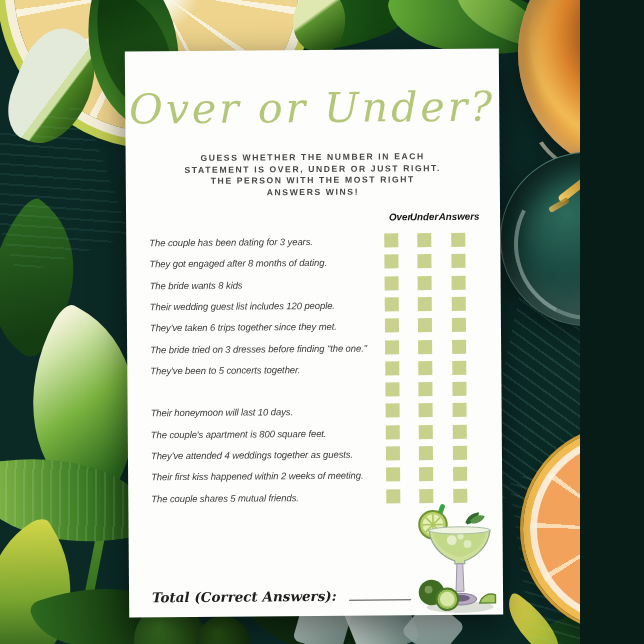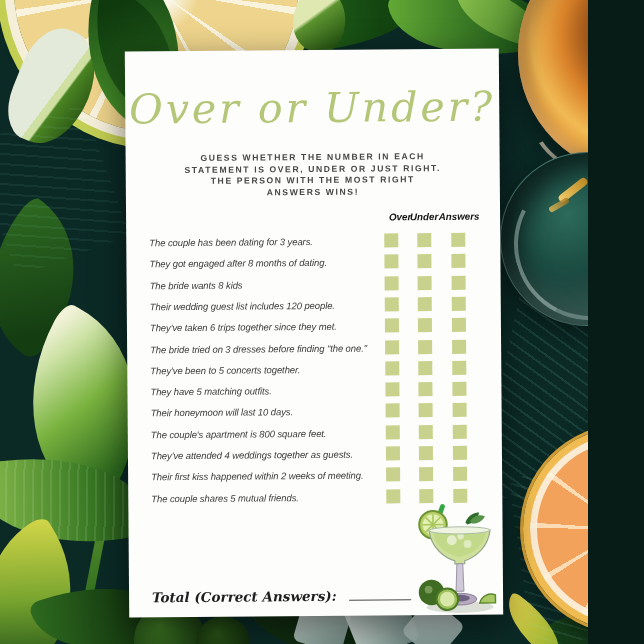--- a/index.html
+++ b/index.html
@@ -3,21 +3,21 @@
 <meta charset="utf-8">
 <style>
   html,body{margin:0;padding:0;background:#071b17;}
   #stage{position:relative;width:580px;height:644px;overflow:hidden;
     font-family:"Liberation Sans",sans-serif;
     background:
       radial-gradient(circle at 97% 2%, rgba(243,164,58,.40), rgba(243,164,58,0) 24%),
       radial-gradient(circle at 10% 42%, #15443c 0%, rgba(21,68,60,0) 42%),
       radial-gradient(circle at 86% 58%, #0f3833 0%, rgba(15,56,51,0) 48%),
       linear-gradient(180deg,#0d2f2c 0%,#0b2a26 55%,#06historic1a17 100%);
-    background-color:#0b2a26;padding-left:8px;}
+    background-color:#0b2a26;}
   .abs{position:absolute;}
   
   .leaf{position:absolute;border-radius:8% 92% 12% 88% / 14% 86% 10% 90%;}
   .l1{left:78px;top:-28px;width:112px;height:152px;transform:rotate(198deg);
       background:linear-gradient(160deg,#4f9c2c,#1c4f17 80%);}
   .l1b{left:92px;top:-6px;width:88px;height:118px;transform:rotate(188deg);
       background:linear-gradient(150deg,#2c6b1e,#0f3a0e 85%);border-radius:10% 90% 8% 92%;position:absolute;}
   .l2{left:248px;top:-34px;width:146px;height:92px;transform:rotate(-24deg);
       background:linear-gradient(110deg,#2f7d23,#134510 85%);}
   .l3{left:392px;top:-18px;width:158px;height:78px;transform:rotate(-10deg);
@@ -208,21 +208,20 @@
           <div class="box" style="left: 291px;"></div>
           <div class="box" style="left: 325px;"></div>
         </div>
         <div class="row" style="top: 311.8px;">
           <div class="stmt">They've been to 5 concerts together.</div>
           <div class="box" style="left: 258px;"></div>
           <div class="box" style="left: 291px;"></div>
           <div class="box" style="left: 325px;"></div>
         </div>
         <div class="row" style="top: 333.1px;">
-          <div class="stmt">They have 5 matching outfits.</div>
           <div class="box" style="left: 258px;"></div>
           <div class="box" style="left: 291px;"></div>
           <div class="box" style="left: 325px;"></div>
         </div>
         <div class="row" style="top: 354.4px;">
           <div class="stmt">Their honeymoon will last 10 days.</div>
           <div class="box" style="left: 258px;"></div>
           <div class="box" style="left: 291px;"></div>
           <div class="box" style="left: 325px;"></div>
         </div>

